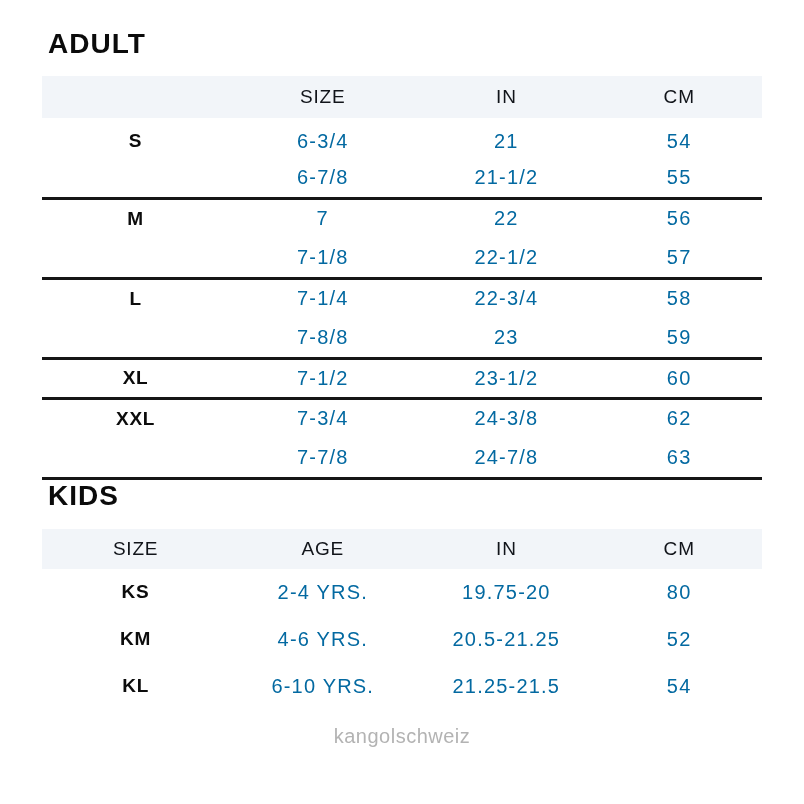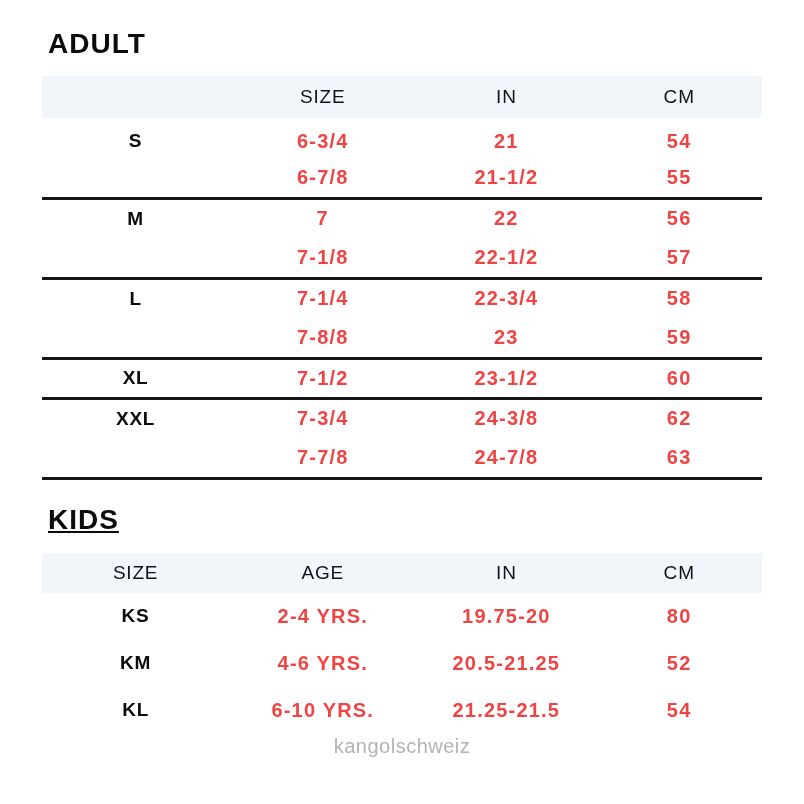--- a/index.html
+++ b/index.html
@@ -12,21 +12,21 @@
   .page { padding: 28px 42px 0 42px; }
 
   .section-title {
     font-size: 28px;
     font-weight: 700;
     letter-spacing: 1px;
     color: #0b0b0b;
     padding-left: 6px;
   }
   #adult-title { margin-bottom: 16px; }
-  #kids-title  { margin-top: 24px; margin-bottom: 17px; text-decoration: underline; }
+  #kids-title  { margin-bottom: 17px; }
 
   table {
     width: 720px;
     border-collapse: collapse;
     table-layout: fixed;
   }
   col.c1 { width: 26%; }
   col.c2 { width: 26%; }
   col.c3 { width: 25%; }
   col.c4 { width: 23%; }
@@ -41,41 +41,41 @@
     text-align: center;
     vertical-align: middle;
   }
   .kids-table thead th { height: 40px; }
 
   tbody td {
     height: 40px;
     text-align: center;
     vertical-align: middle;
     font-size: 20px;
-    font-weight: 700;
+    font-weight: 400;
     letter-spacing: 1.2px;
-    color: #ef4444;
+    color: #0369a1;
   }
   .adult-table tbody { border-bottom: 3px solid #161616; }
   .adult-table tbody:first-of-type tr:first-child td { padding-top: 6px; }
 
   td.size-label {
     font-size: 19px;
     font-weight: 700;
     letter-spacing: 0.8px;
     color: #0c0c0c;
   }
 
   .kids-table tbody td { height: 47px; text-align: center; }
   .kids-table tbody { border: none; }
 
   .watermark {
     width: 720px;
     text-align: center;
-    margin-top: 1px;
+    margin-top: 15px;
     font-size: 20px;
     letter-spacing: 0.5px;
     color: #b3b3b3;
   }
 </style>
 </head>
 <body>
 
 <div class="page">
 

